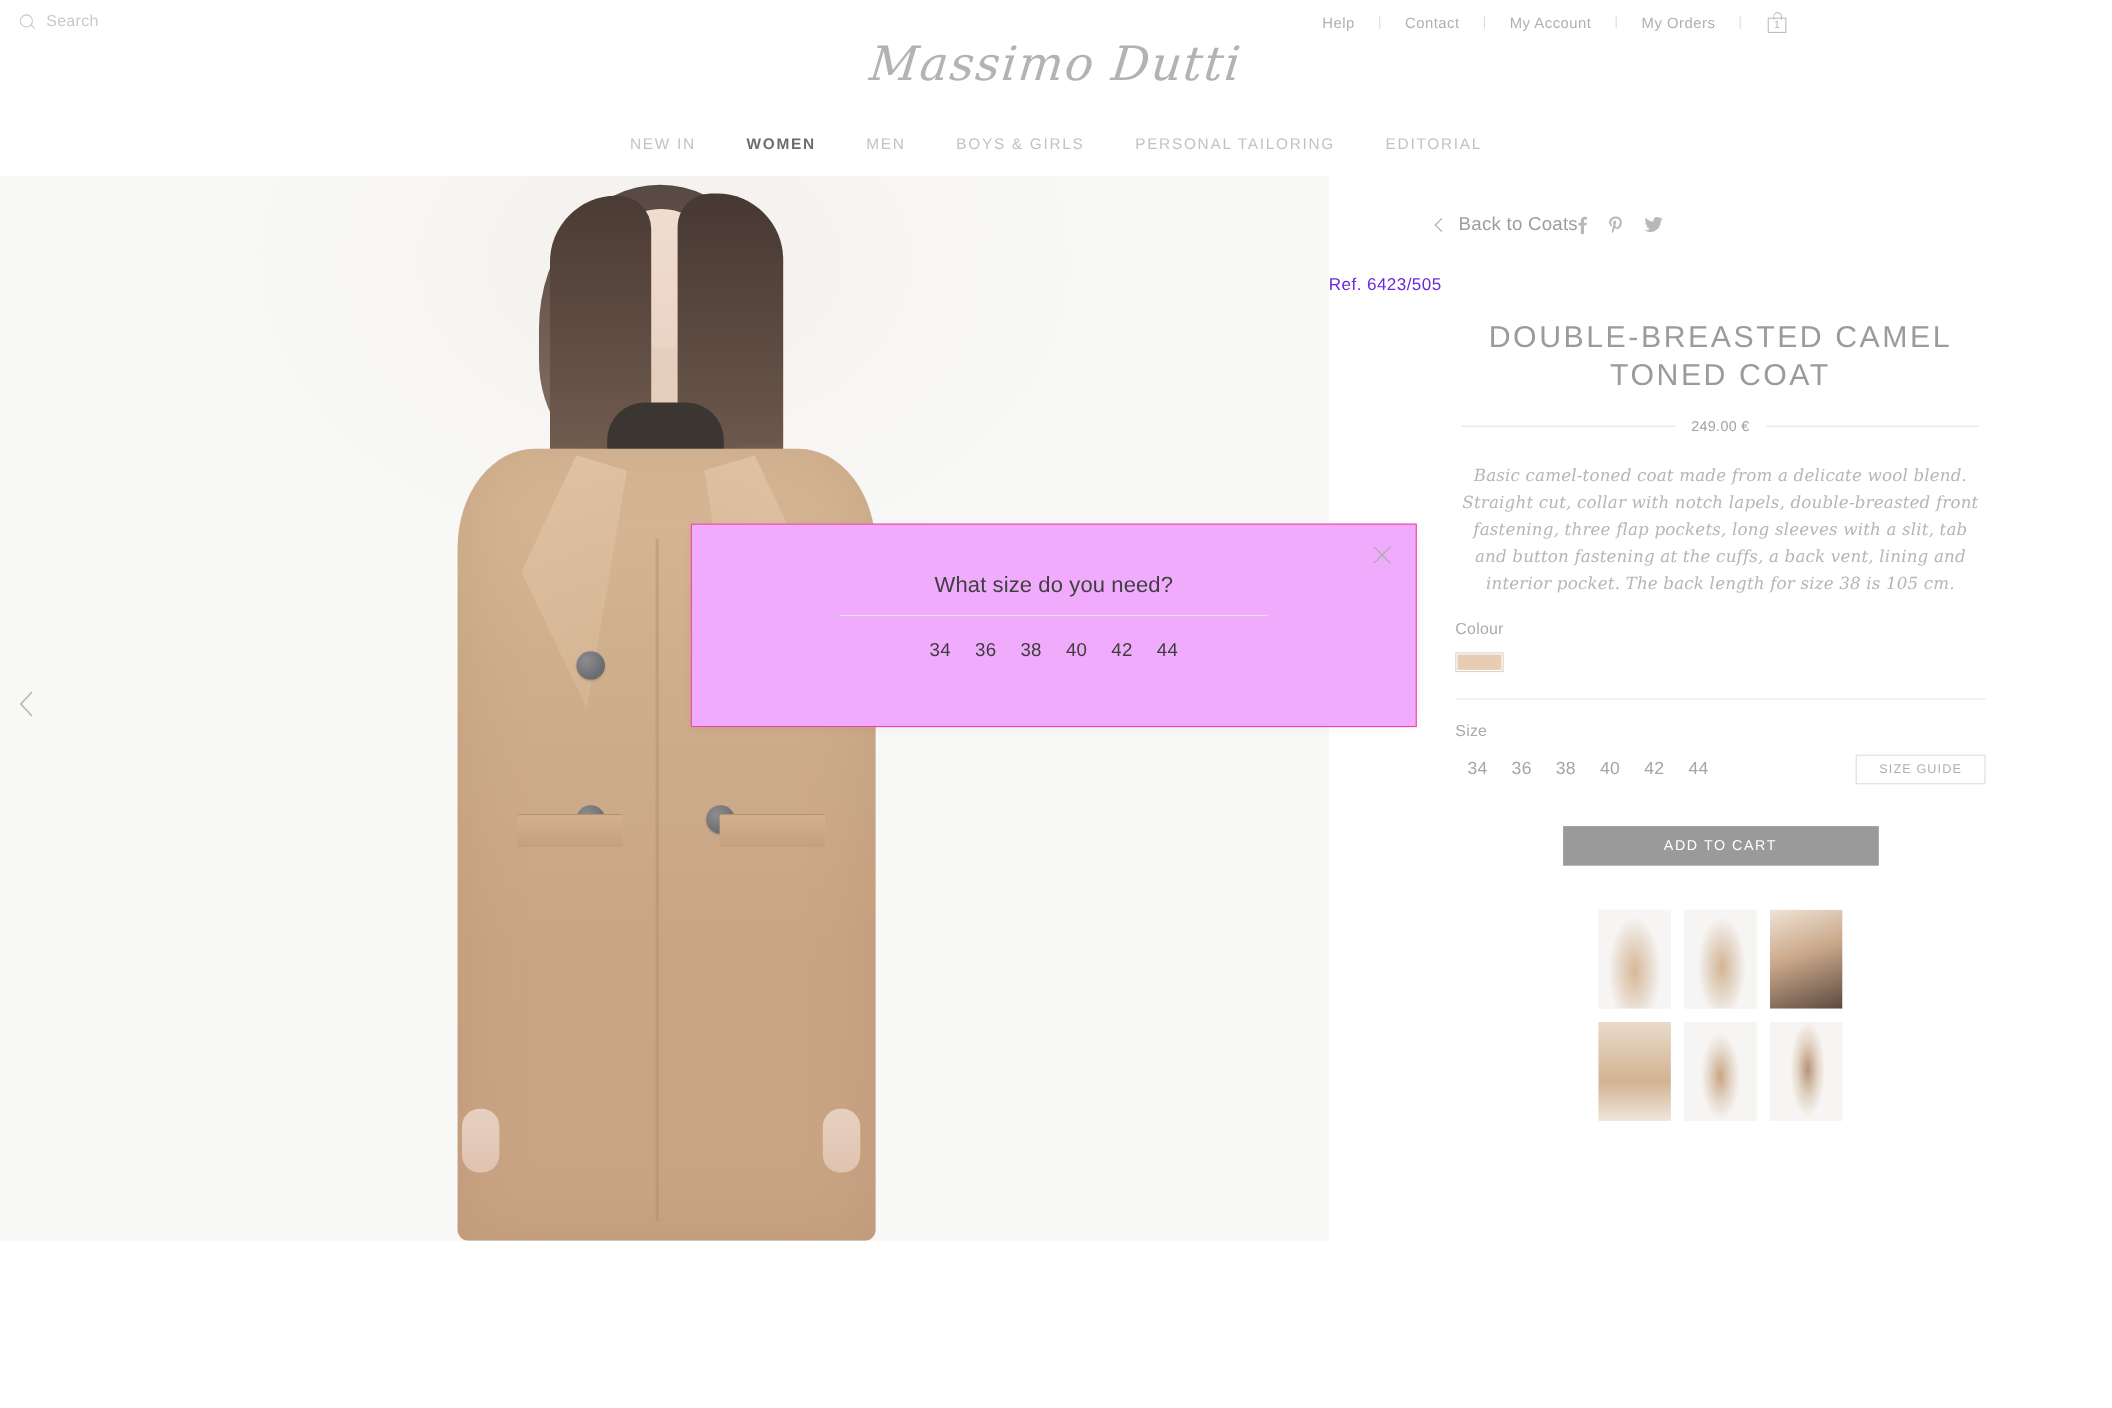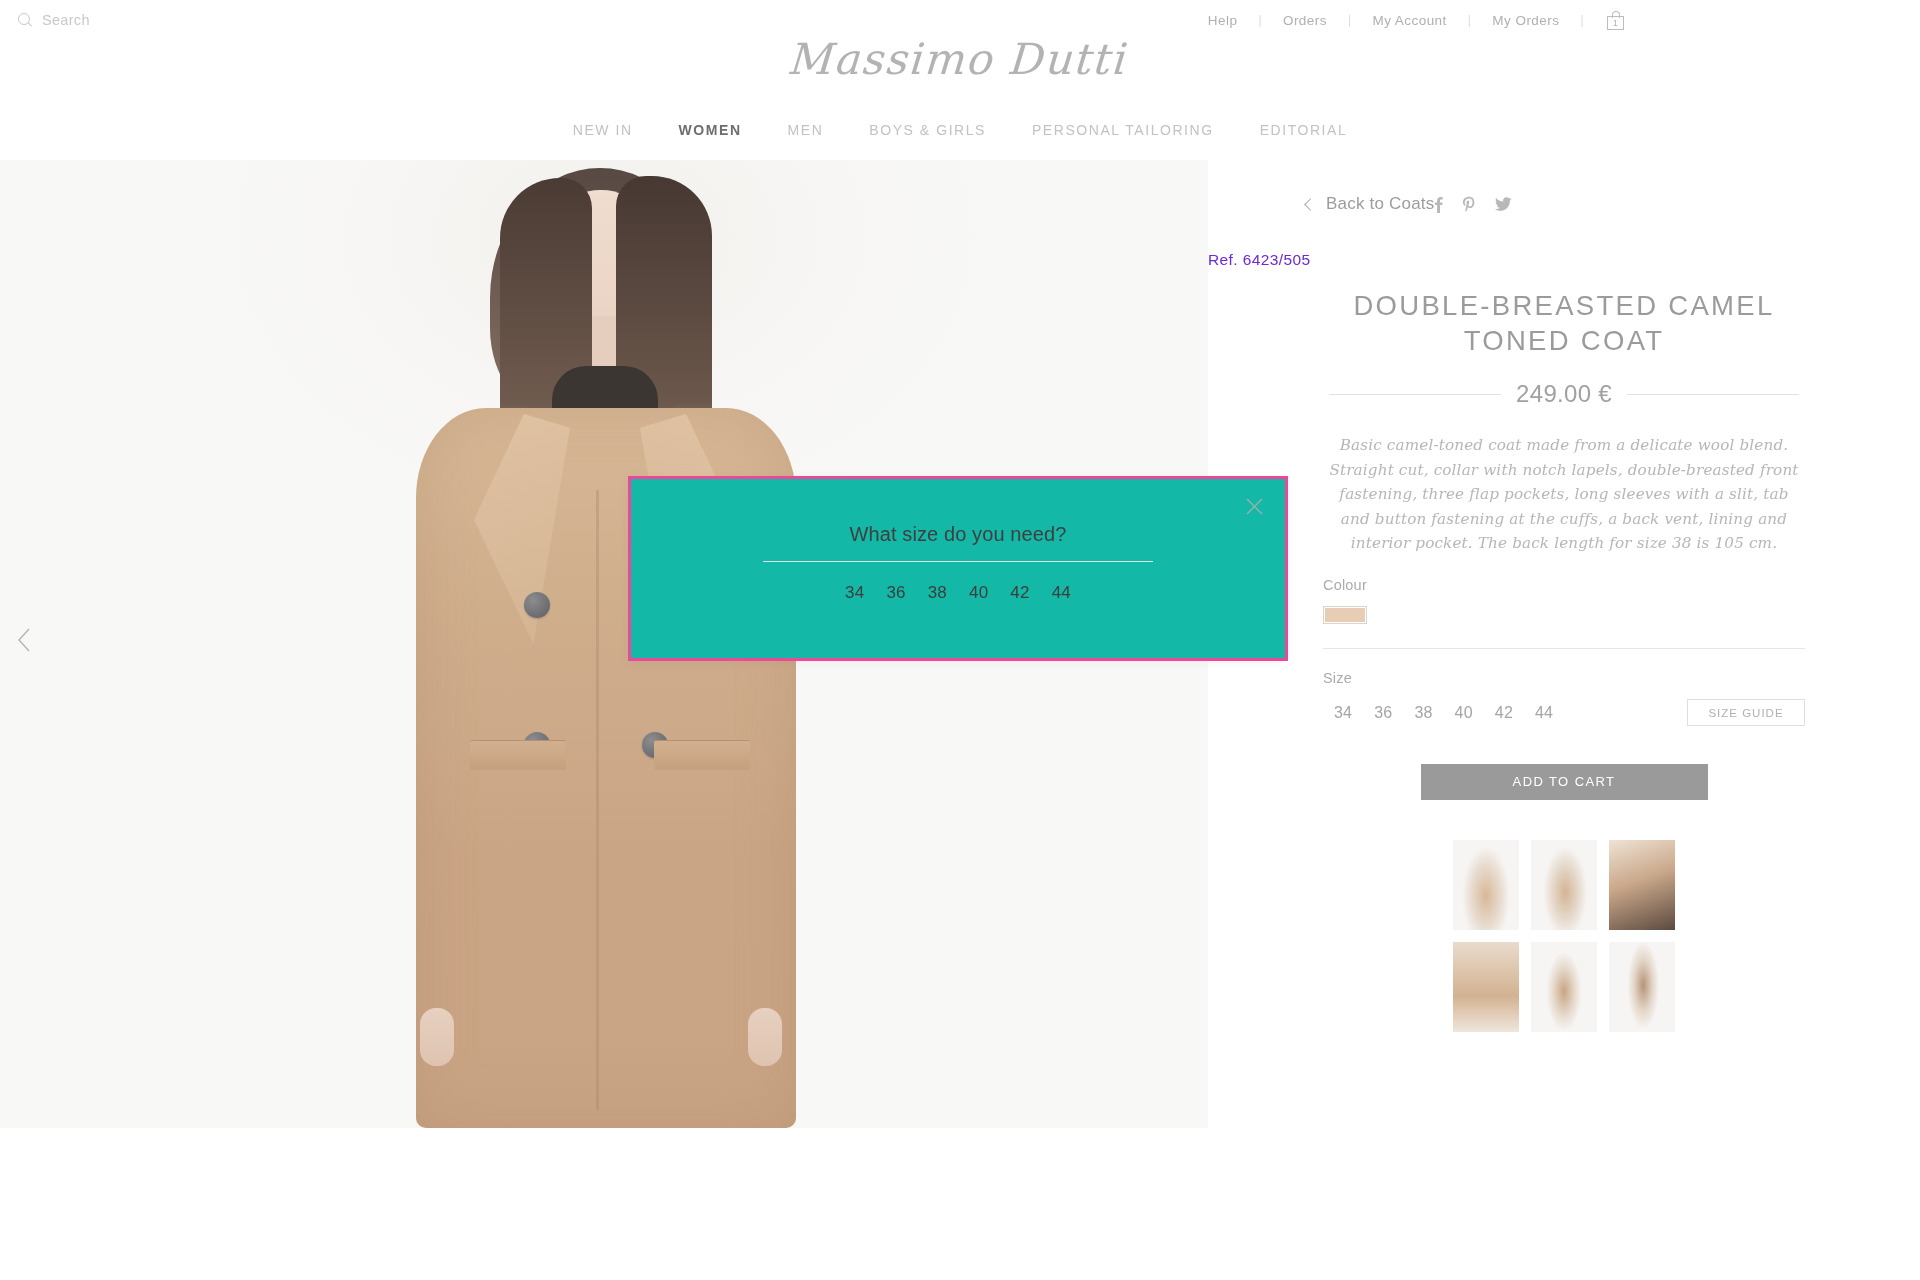--- a/index.html
+++ b/index.html
@@ -368,21 +368,21 @@
 
   .price-row {
     margin: 22px auto 0;
     width: 470px;
     display: flex;
     align-items: center;
     gap: 15px;
   }
   .price-rule { flex: 1; height: 1px; background: #e2e2e2; }
   #product-price {
-    font-size: 24px;
+    font-size: 13px;
     color: #a1a1a1;
     letter-spacing: .3px;
     white-space: nowrap;
   }
 
   #product-description {
     margin: 25px auto 12px;
     width: 482px;
     text-align: center;
     font-family: "DejaVu Serif", serif;
@@ -511,22 +511,22 @@
   .t3 .t-bg { background: linear-gradient(160deg,#efe3d6 0%, #caa88a 45%, #5c4a40 100%); }
   .t4 .t-bg { background: linear-gradient(180deg,#e9dbcc 0%, #d3b291 60%, #efe6dc 100%); }
   .t5 .t-bg { background: radial-gradient(ellipse 18px 40px at 50% 55%, #c9a583 0%, #e6dace 60%, #f7f5f3 100%); }
   .t6 .t-bg { background: radial-gradient(ellipse 16px 44px at 52% 48%, #b89478 0%, #e3d6c8 58%, #f7f5f3 100%); }
 
   
   #size-modal {
     position: absolute;
     left: 628px; top: 476px;
     width: 660px; height: 185px;
-    background: #14b8a6;
-    border: 3px solid #ec4899;
+    background: #f0abfc;
+    border: 1px solid #ec4899;
     box-shadow: 0 2px 10px rgba(0,0,0,.045);
     z-index: 50;
   }
   #modal-close {
     position: absolute;
     top: 14px; right: 18px;
     width: 26px; height: 26px;
     background: none;
     border: none;
     cursor: pointer;
@@ -575,21 +575,21 @@
   <div id="utility-bar">
 
     <div class="search-box">
       <span class="search-glyph"></span>
       <span class="search-text">Search</span>
     </div>
 
     <div class="util-right">
       <a class="util-link" href="#">Help</a>
       <span class="util-sep">|</span>
-      <a class="util-link" href="#">Orders</a>
+      <a class="util-link" href="#">Contact</a>
       <span class="util-sep">|</span>
       <a class="util-link" href="#">My Account</a>
       <span class="util-sep">|</span>
       <a class="util-link" href="#">My Orders</a>
       <span class="util-sep">|</span>
       <span class="bag-icon">
         <span class="bag-handle"></span>
         <span class="bag-body"></span>
         <span class="bag-count">1</span>
       </span>

